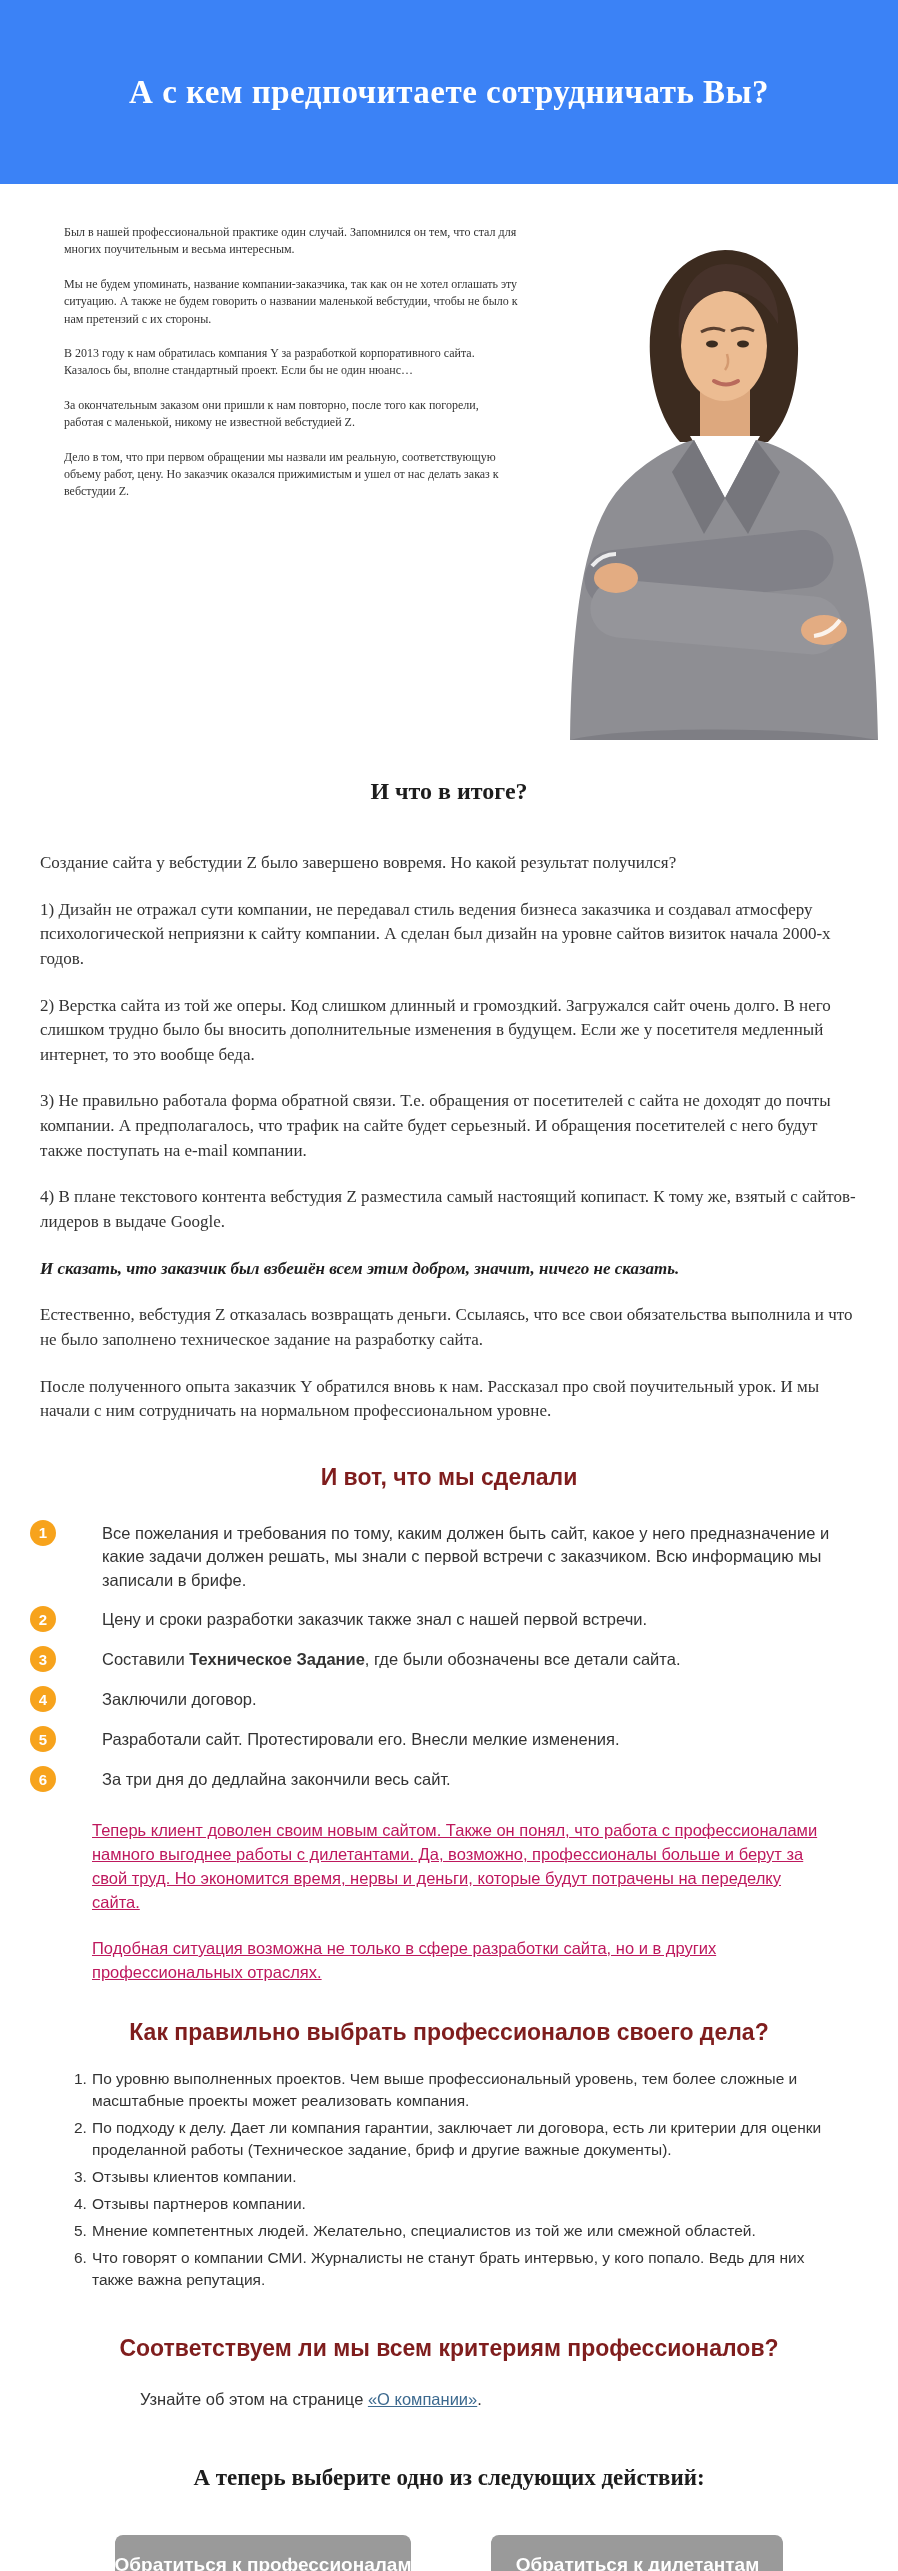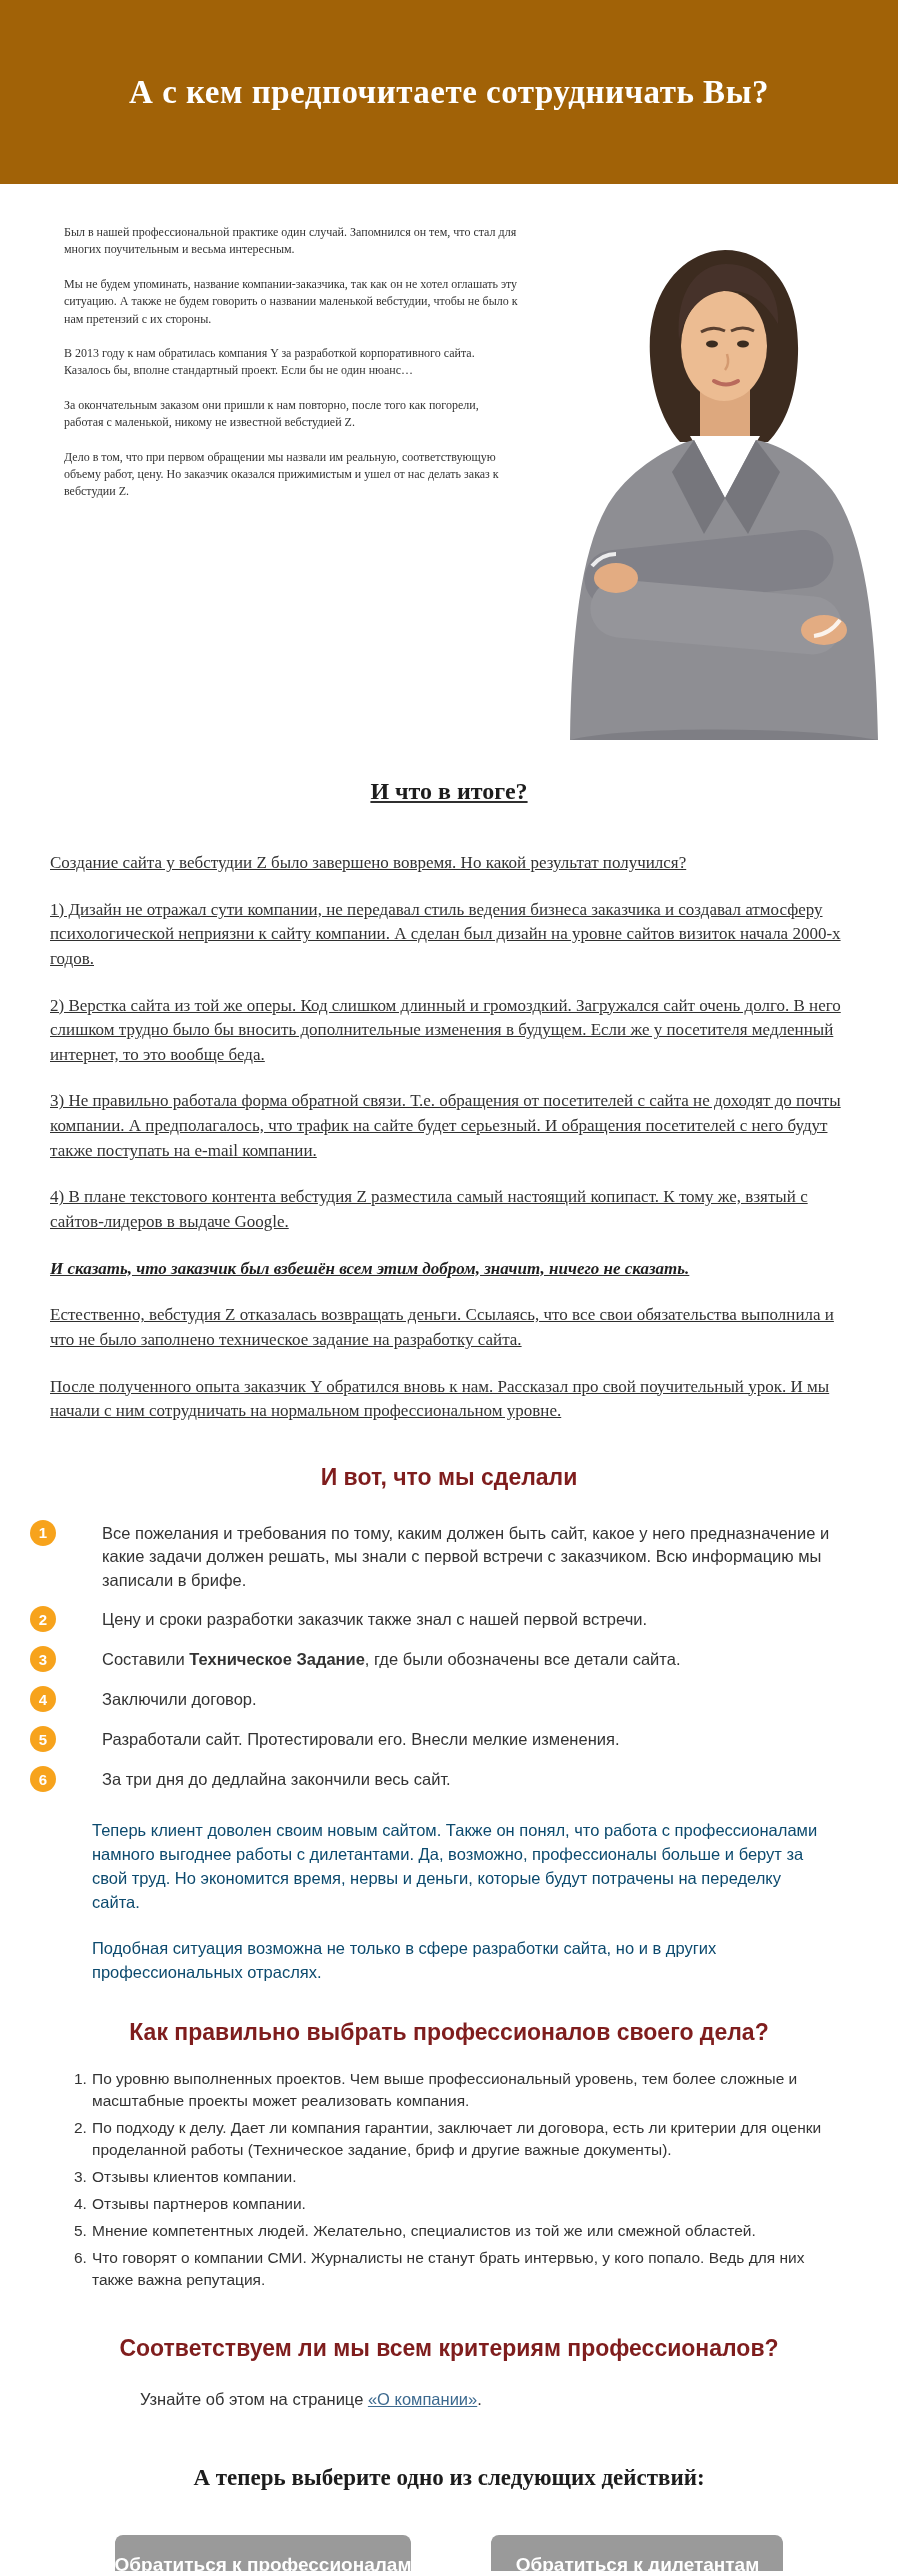--- a/index.html
+++ b/index.html
@@ -7,21 +7,21 @@
   body {
     width: 898px;
     font-family: "Liberation Serif", serif;
     color: #2f2f2f;
     -webkit-font-smoothing: antialiased;
   }
   .page { width: 898px; min-height: 2571px; background: #fff; }
 
   
   .hero {
-    background: #a16207;
+    background: #3b82f6;
     height: 184px;
     display: flex;
     align-items: center;
     justify-content: center;
   }
   .hero h1 {
     color: #ffffff;
     font-family: "Liberation Serif", serif;
     font-size: 33px;
     font-weight: bold;
@@ -39,21 +39,21 @@
   .intro-text { width: 468px; padding-right: 12px; }
   .intro-text p {
     font-size: 12px;
     line-height: 1.45;
     margin-bottom: 17px;
     color: #333333;
   }
   .intro-photo { flex: 0 0 354px; margin-top: 4px; }
 
   
-  .results { padding: 0 50px; text-decoration: underline; }
+  .results { padding: 0 40px; }
   .results h2 {
     text-align: center;
     font-family: "Liberation Serif", serif;
     font-size: 24px;
     font-weight: bold;
     color: #1d1d1d;
     margin: 34px 0 46px 0;
   }
   .results p {
     font-size: 17px;
@@ -92,21 +92,21 @@
     font-weight: bold;
     font-size: 15px;
     display: inline-flex;
     align-items: center;
     justify-content: center;
     margin-right: 17px;
     margin-top: 1px;
   }
   .done-item p { font-size: 16.5px; line-height: 1.42; color: #333333; padding-top: 3px; margin-left: 29px; }
   .done-summary { padding: 14px 66px 0 92px; font-family: "Liberation Sans", sans-serif; }
-  .done-summary p { font-size: 16.5px; line-height: 1.45; margin-bottom: 22px; color: #0c4a6e; }
+  .done-summary p { font-size: 16.5px; line-height: 1.45; margin-bottom: 22px; color: #be185d; text-decoration: underline; }
 
   
   .choose h2 { margin: 34px 0 22px 0; }
   .choose-items { padding: 0 66px 0 74px; font-family: "Liberation Sans", sans-serif; }
   .choose-item { display: flex; align-items: flex-start; margin-bottom: 5px; }
   .choose-item .num { flex: 0 0 18px; font-size: 15.5px; line-height: 1.42; color: #333; }
   .choose-item p { font-size: 15.5px; line-height: 1.42; color: #333333; }
 
   
   .criteria h2 { margin: 44px 0 28px 0; text-align: center; }

